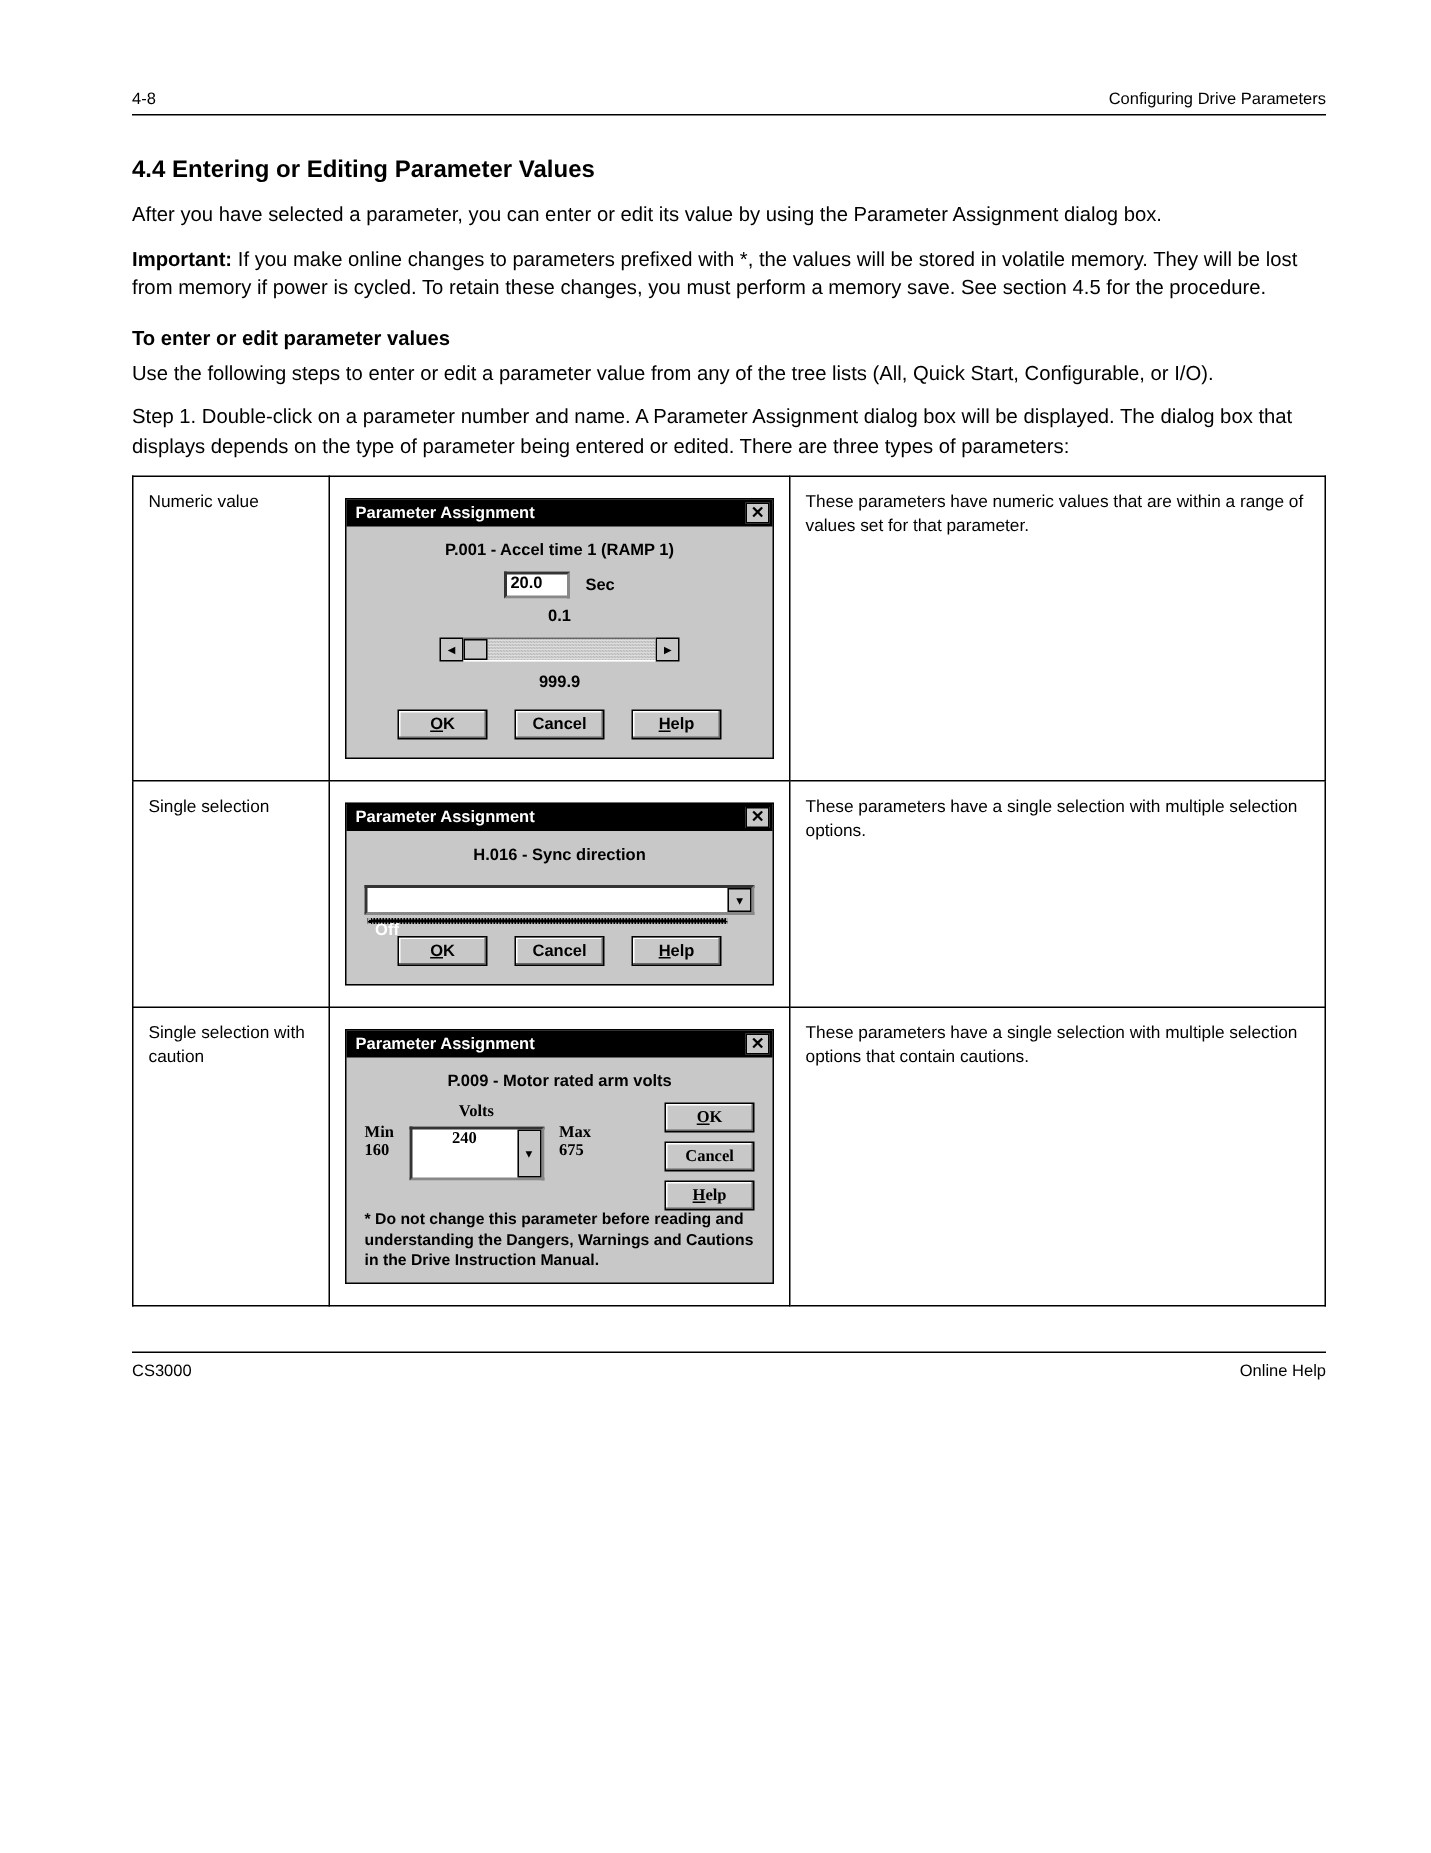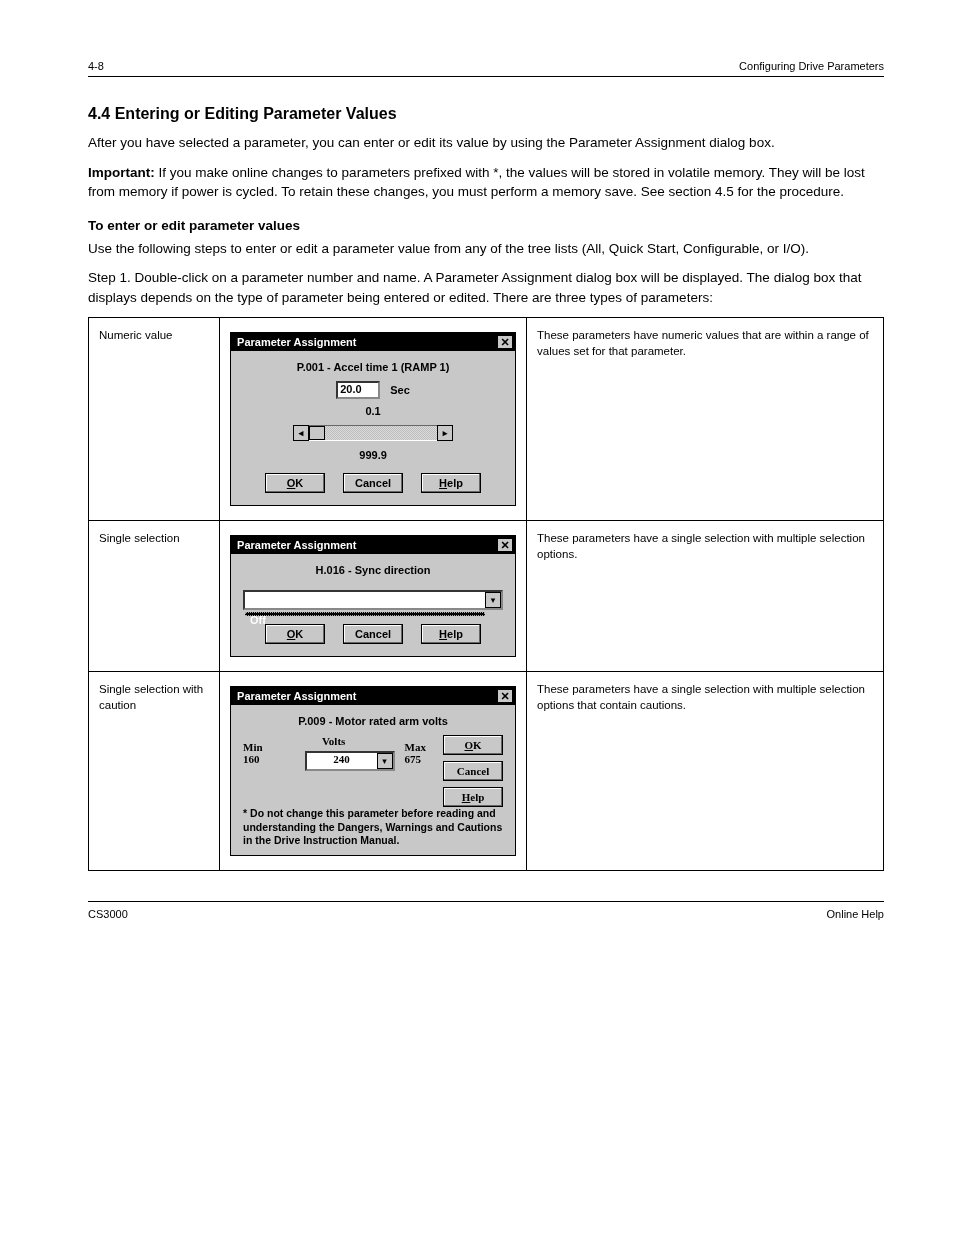--- a/index.html
+++ b/index.html
@@ -195,24 +195,23 @@
     cursor: pointer;
   }
 
   .d3-body { padding: 10px 12px 8px; }
   .d3-row { display: flex; align-items: flex-start; gap: 14px; font-family: Liberation Serif, serif; }
   .d3-left { text-align: left; font-weight: bold; font-size: 11px; }
   .d3-cols { display: flex; gap: 10px; align-items: center; }
   .d3-combo {
     display: flex;
     width: 90px;
-    height: 20px;
+    height: 36px;
     border: 2px inset #888;
     background: #fff;
-    margin-left: 32px;
   }
   .d3-combo-val { flex: 1; font-weight: bold; padding: 0 3px; font-size: 11px; }
   .warn {
     font-size: 10.5px;
     font-weight: bold;
     text-align: left;
     line-height: 1.25;
   }
 
   .footer-rule { border-top: 1.5px solid #000; margin-top: 30px; margin-bottom: 6px; }

